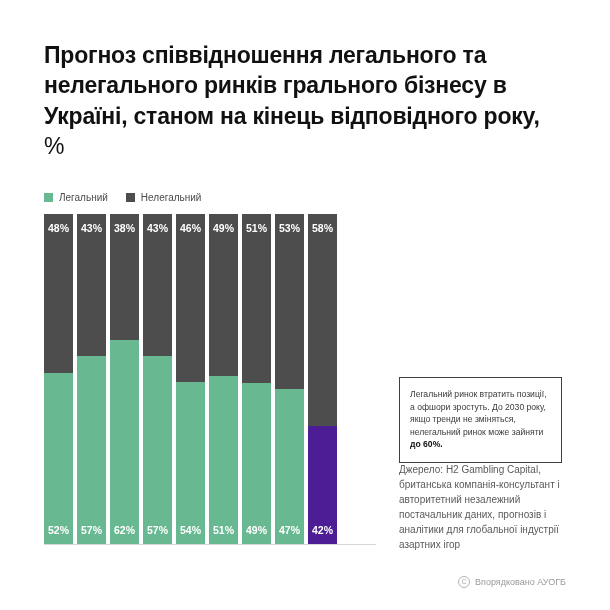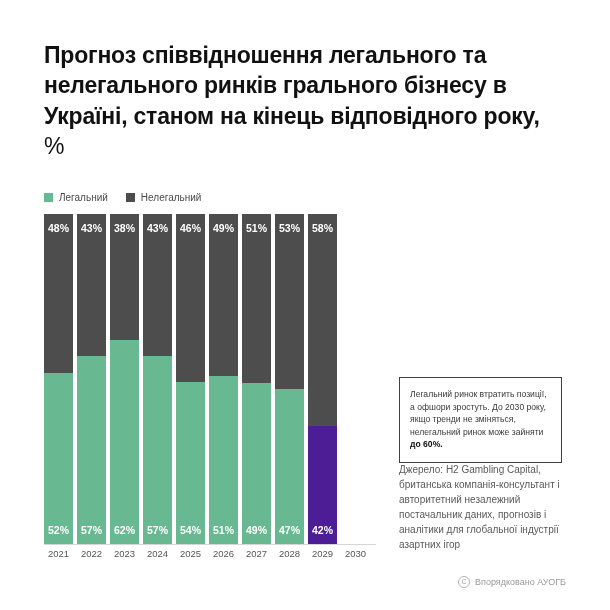--- a/index.html
+++ b/index.html
@@ -256,32 +256,20 @@
         <div class="bar-col">
           <div class="seg-illegal" style="height: 248px; background: rgb(77, 77, 77);">
             <span class="seg-label">58%</span>
           </div>
           <div class="seg-legal" style="height: 138.6px; background: #4c1d95;">
             <span class="seg-label">42%</span>
           </div>
         </div>
       </div>
     <div class="axis-line"></div>
-    <div class="xaxis" id="xaxis">
-        <div class="xtick">2021</div>
-        <div class="xtick">2022</div>
-        <div class="xtick">2023</div>
-        <div class="xtick">2024</div>
-        <div class="xtick">2025</div>
-        <div class="xtick">2026</div>
-        <div class="xtick">2027</div>
-        <div class="xtick">2028</div>
-        <div class="xtick">2029</div>
-        <div class="xtick">2030</div>
-      </div>
 
     <div class="note-box">
       <span>Легальний ринок втратить позиції, а офшори зростуть. До 2030 року, якщо тренди не зміняться, нелегальний ринок може зайняти </span><b>до 60%.</b>
     </div>
 
     <div class="source">Джерело: H2 Gambling Capital, британська компанія-консультант і авторитетний незалежний постачальник даних, прогнозів і аналітики для глобальної індустрії азартних ігор</div>
   </div>
 
   <div class="footer">
     <span class="copy-icon">C</span>

